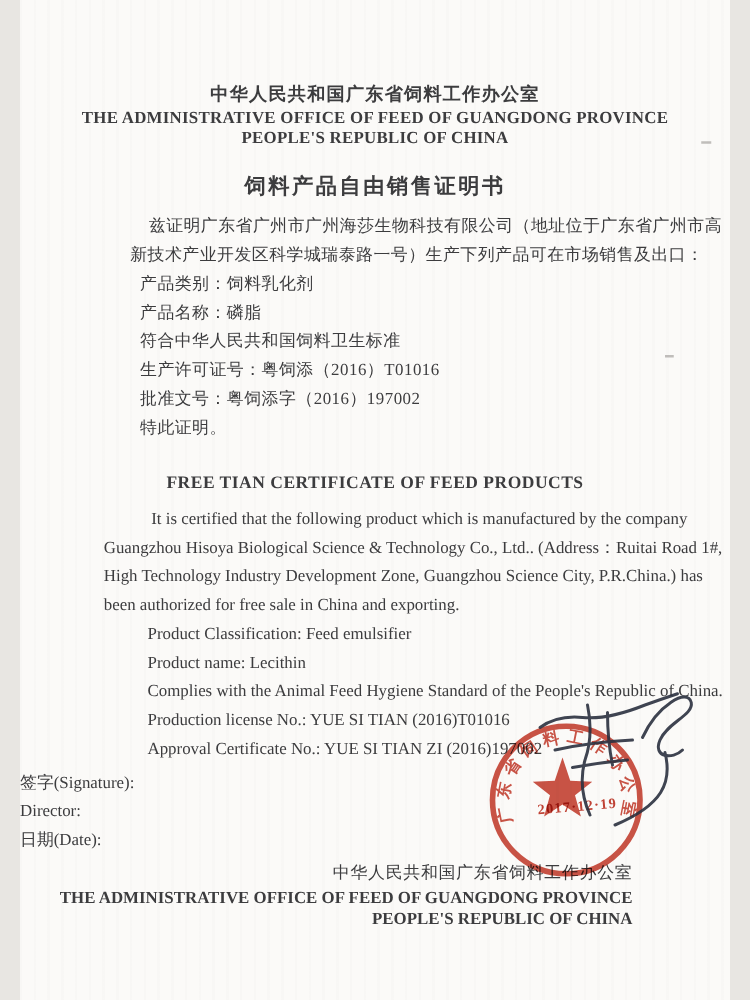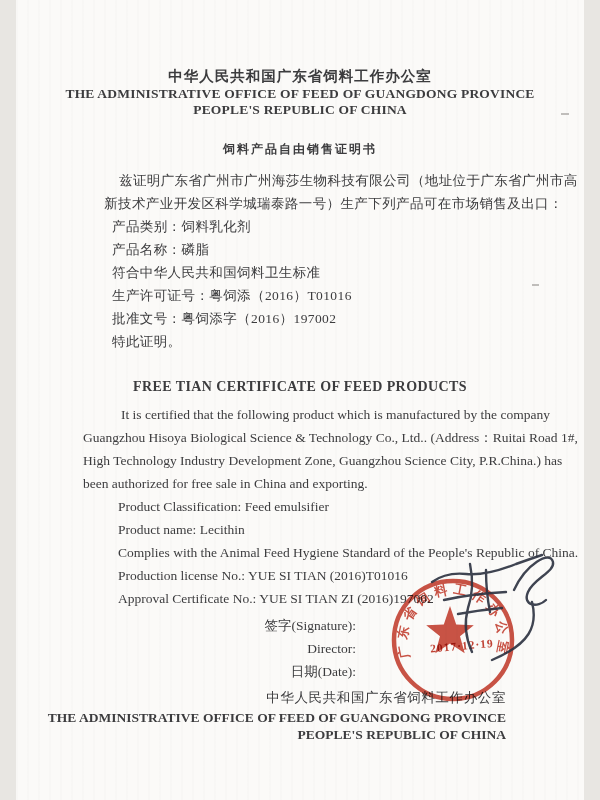--- a/index.html
+++ b/index.html
@@ -11,34 +11,34 @@
     background-image:repeating-linear-gradient(90deg,
       rgba(0,0,0,0.012) 0 2px, rgba(255,255,255,0) 2px 11px);
     overflow:hidden;
     font-family:"Liberation Serif","DejaVu Serif",serif;
     color:#3c3c3e;
   }
   
   .hdr{padding-top:66px;text-align:center;}
   .hdr-cn{font-size:14.5px;font-weight:bold;letter-spacing:1px;line-height:20px;}
   .hdr-en{font-size:13.5px;font-weight:bold;line-height:16px;letter-spacing:.2px;}
-  .cert-title{margin-top:20px;text-align:center;font-size:12px;font-weight:bold;letter-spacing:2px;line-height:22px;}
+  .cert-title{margin-top:20px;text-align:center;font-size:17px;font-weight:bold;letter-spacing:2px;line-height:22px;}
   
   .cn-body{margin-top:9px;font-size:13.5px;line-height:23px;letter-spacing:.4px;}
   .cn-line1{margin-left:103px;}
   .cn-line2{margin-left:67px;text-align:center;}
   .cn-item{margin-left:96px;}
   
   .en-title{margin-top:24px;text-align:center;font-size:14px;font-weight:bold;letter-spacing:.4px;line-height:20px;}
   .en-body{margin-top:6px;font-size:13.5px;line-height:23px;}
   .en-indent{margin-left:105px;}
   .en-flush{margin-left:67px;}
   .en-item{margin-left:102px;}
   
-  .sig-block{margin-top:4px;font-size:13.5px;line-height:23px;text-align:right;padding-right:228px;}
+  .sig-block{margin-top:4px;font-size:13.5px;line-height:23px;padding-right:228px;}
   
   .footer{margin-top:4px;text-align:right;padding-right:78px;}
   .footer-cn{font-size:13.5px;line-height:22px;letter-spacing:.6px;}
   .footer-en{font-size:13.5px;font-weight:bold;line-height:17px;}
   
   .seal-svg{position:absolute;left:372px;top:575px;width:130px;height:130px;
     opacity:.87;mix-blend-mode:multiply;pointer-events:none;}
   .stamp-date{position:absolute;left:414px;top:639px;width:80px;
     font-size:11.5px;font-weight:bold;color:#c0392b;letter-spacing:1px;
     transform:rotate(-5deg);opacity:.95;mix-blend-mode:multiply;}

